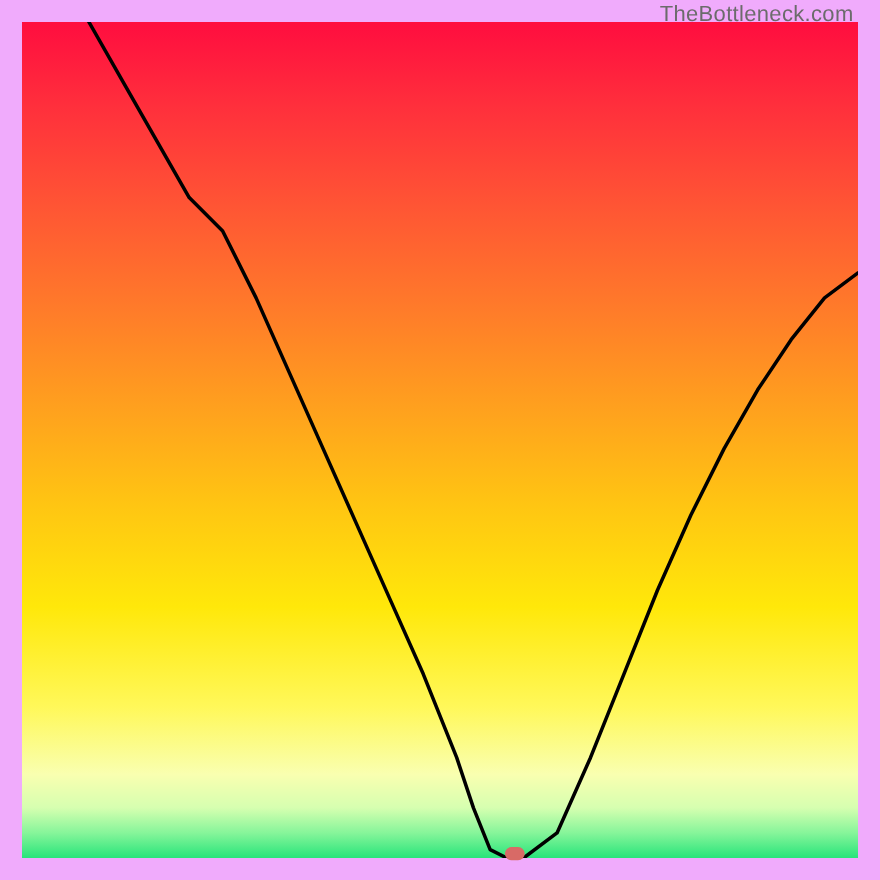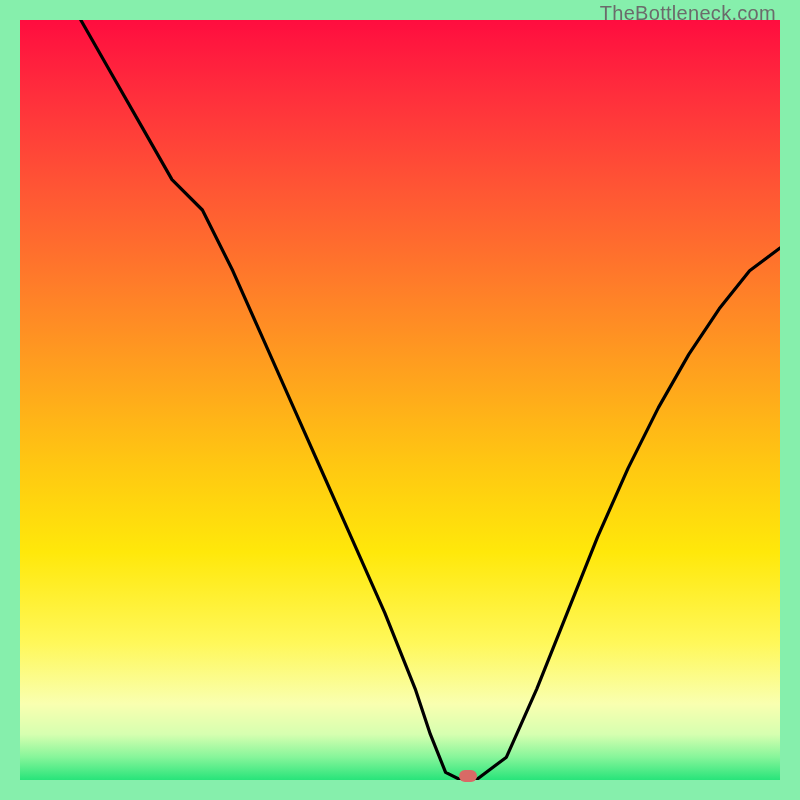--- a/index.html
+++ b/index.html
@@ -8,21 +8,21 @@
     width: 800px;
     height: 800px;
     background: #000;
     overflow: hidden;
     font-family: Arial, Helvetica, sans-serif;
   }
   .stage {
     position: relative;
     width: 800px;
     height: 800px;
-    background: #86efac;
+    background: #f0abfc;
   }
   .plot-area {
     position: absolute;
     left: 20px;
     top: 20px;
     width: 760px;
     height: 760px;
     
     background: linear-gradient(
       to bottom,

